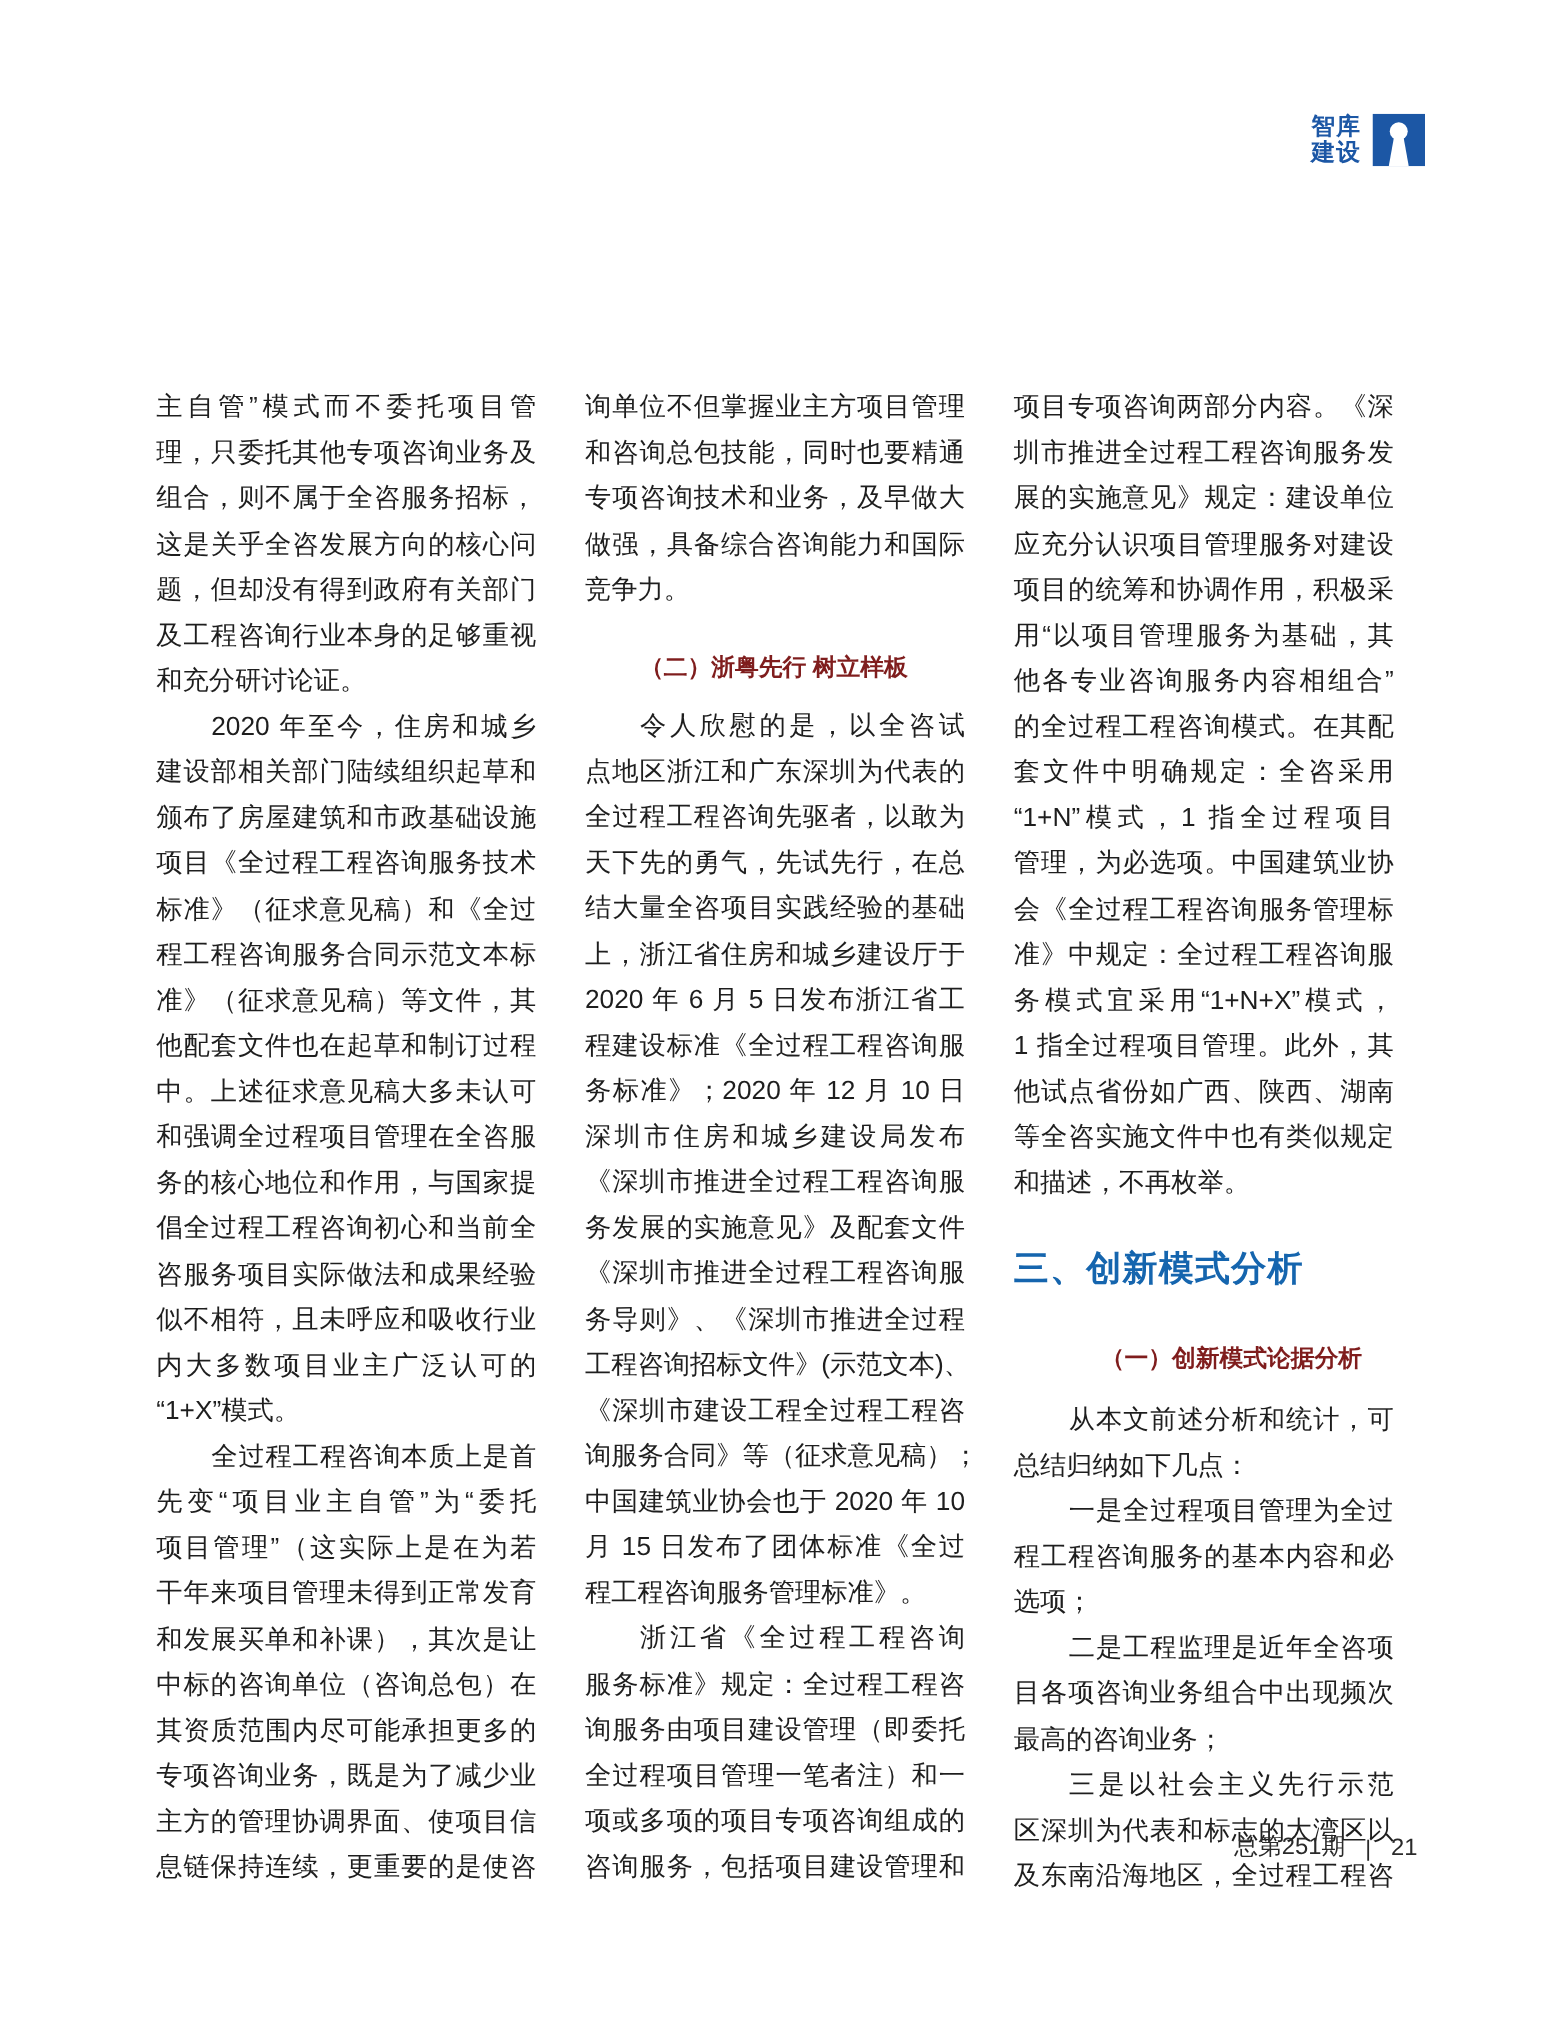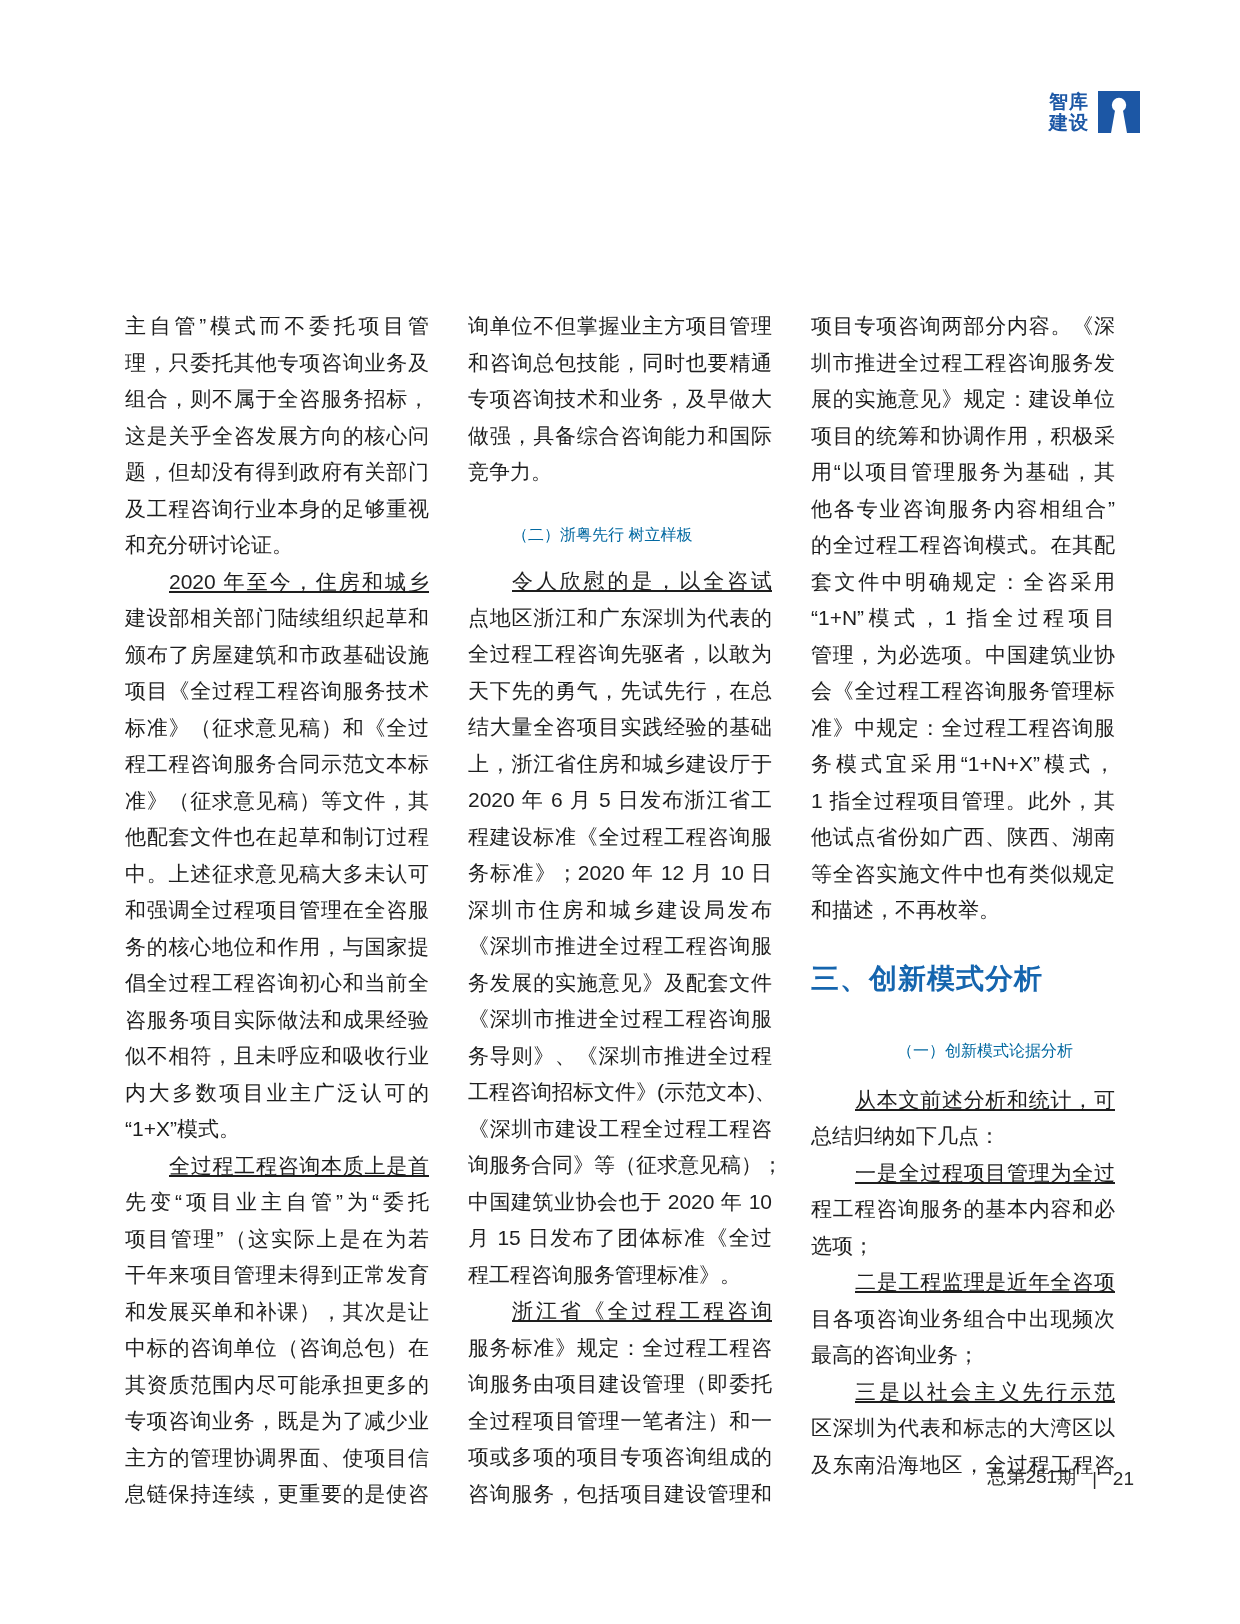--- a/index.html
+++ b/index.html
@@ -18,23 +18,23 @@
   
   .col{position:absolute;top:308px;width:304px;}
   .col-0{left:125px;}
   .col-1{left:468px;}
   .col-2{left:811px;}
   .line{
     height:36.5px;line-height:36.5px;font-size:21px;color:#1e1e1e;
     text-align:justify;text-align-last:justify;white-space:nowrap;
   }
   .line.end{text-align-last:left;}
-  .line.ind{padding-left:44px;text-decoration:underline;}
+  .line.ind{padding-left:44px;}
   .h3{
-    height:36.5px;line-height:36.5px;font-size:16px;font-weight:400;color:#0369a1;
+    height:36.5px;line-height:36.5px;font-size:19px;font-weight:700;color:#7f1d1d;
     padding-left:44px;margin-top:26px;margin-bottom:10px;white-space:nowrap;
   }
   .h2{
     height:36.5px;line-height:36.5px;font-size:28px;font-weight:700;color:#1565ae;
     margin-top:32px;white-space:nowrap;letter-spacing:1px;
   }
   .h2 + .h3{margin-top:36px;margin-bottom:12px;text-align:center;}
   
   .footer{
     position:absolute;top:1464px;right:106px;display:flex;align-items:flex-end;
@@ -123,20 +123,21 @@
     <div class="line">服务标准》规定：全过程工程咨</div>
     <div class="line">询服务由项目建设管理（即委托</div>
     <div class="line">全过程项目管理一笔者注）和一</div>
     <div class="line">项或多项的项目专项咨询组成的</div>
     <div class="line">咨询服务，包括项目建设管理和</div>
   </div>
 <div class="col col-2">
     <div class="line">项目专项咨询两部分内容。《深</div>
     <div class="line">圳市推进全过程工程咨询服务发</div>
     <div class="line">展的实施意见》规定：建设单位</div>
+    <div class="line">应充分认识项目管理服务对建设</div>
     <div class="line">项目的统筹和协调作用，积极采</div>
     <div class="line">用“以项目管理服务为基础，其</div>
     <div class="line">他各专业咨询服务内容相组合”</div>
     <div class="line">的全过程工程咨询模式。在其配</div>
     <div class="line">套文件中明确规定：全咨采用</div>
     <div class="line">“1+N”模式，1 指全过程项目</div>
     <div class="line">管理，为必选项。中国建筑业协</div>
     <div class="line">会《全过程工程咨询服务管理标</div>
     <div class="line">准》中规定：全过程工程咨询服</div>
     <div class="line">务模式宜采用“1+N+X”模式，</div>

